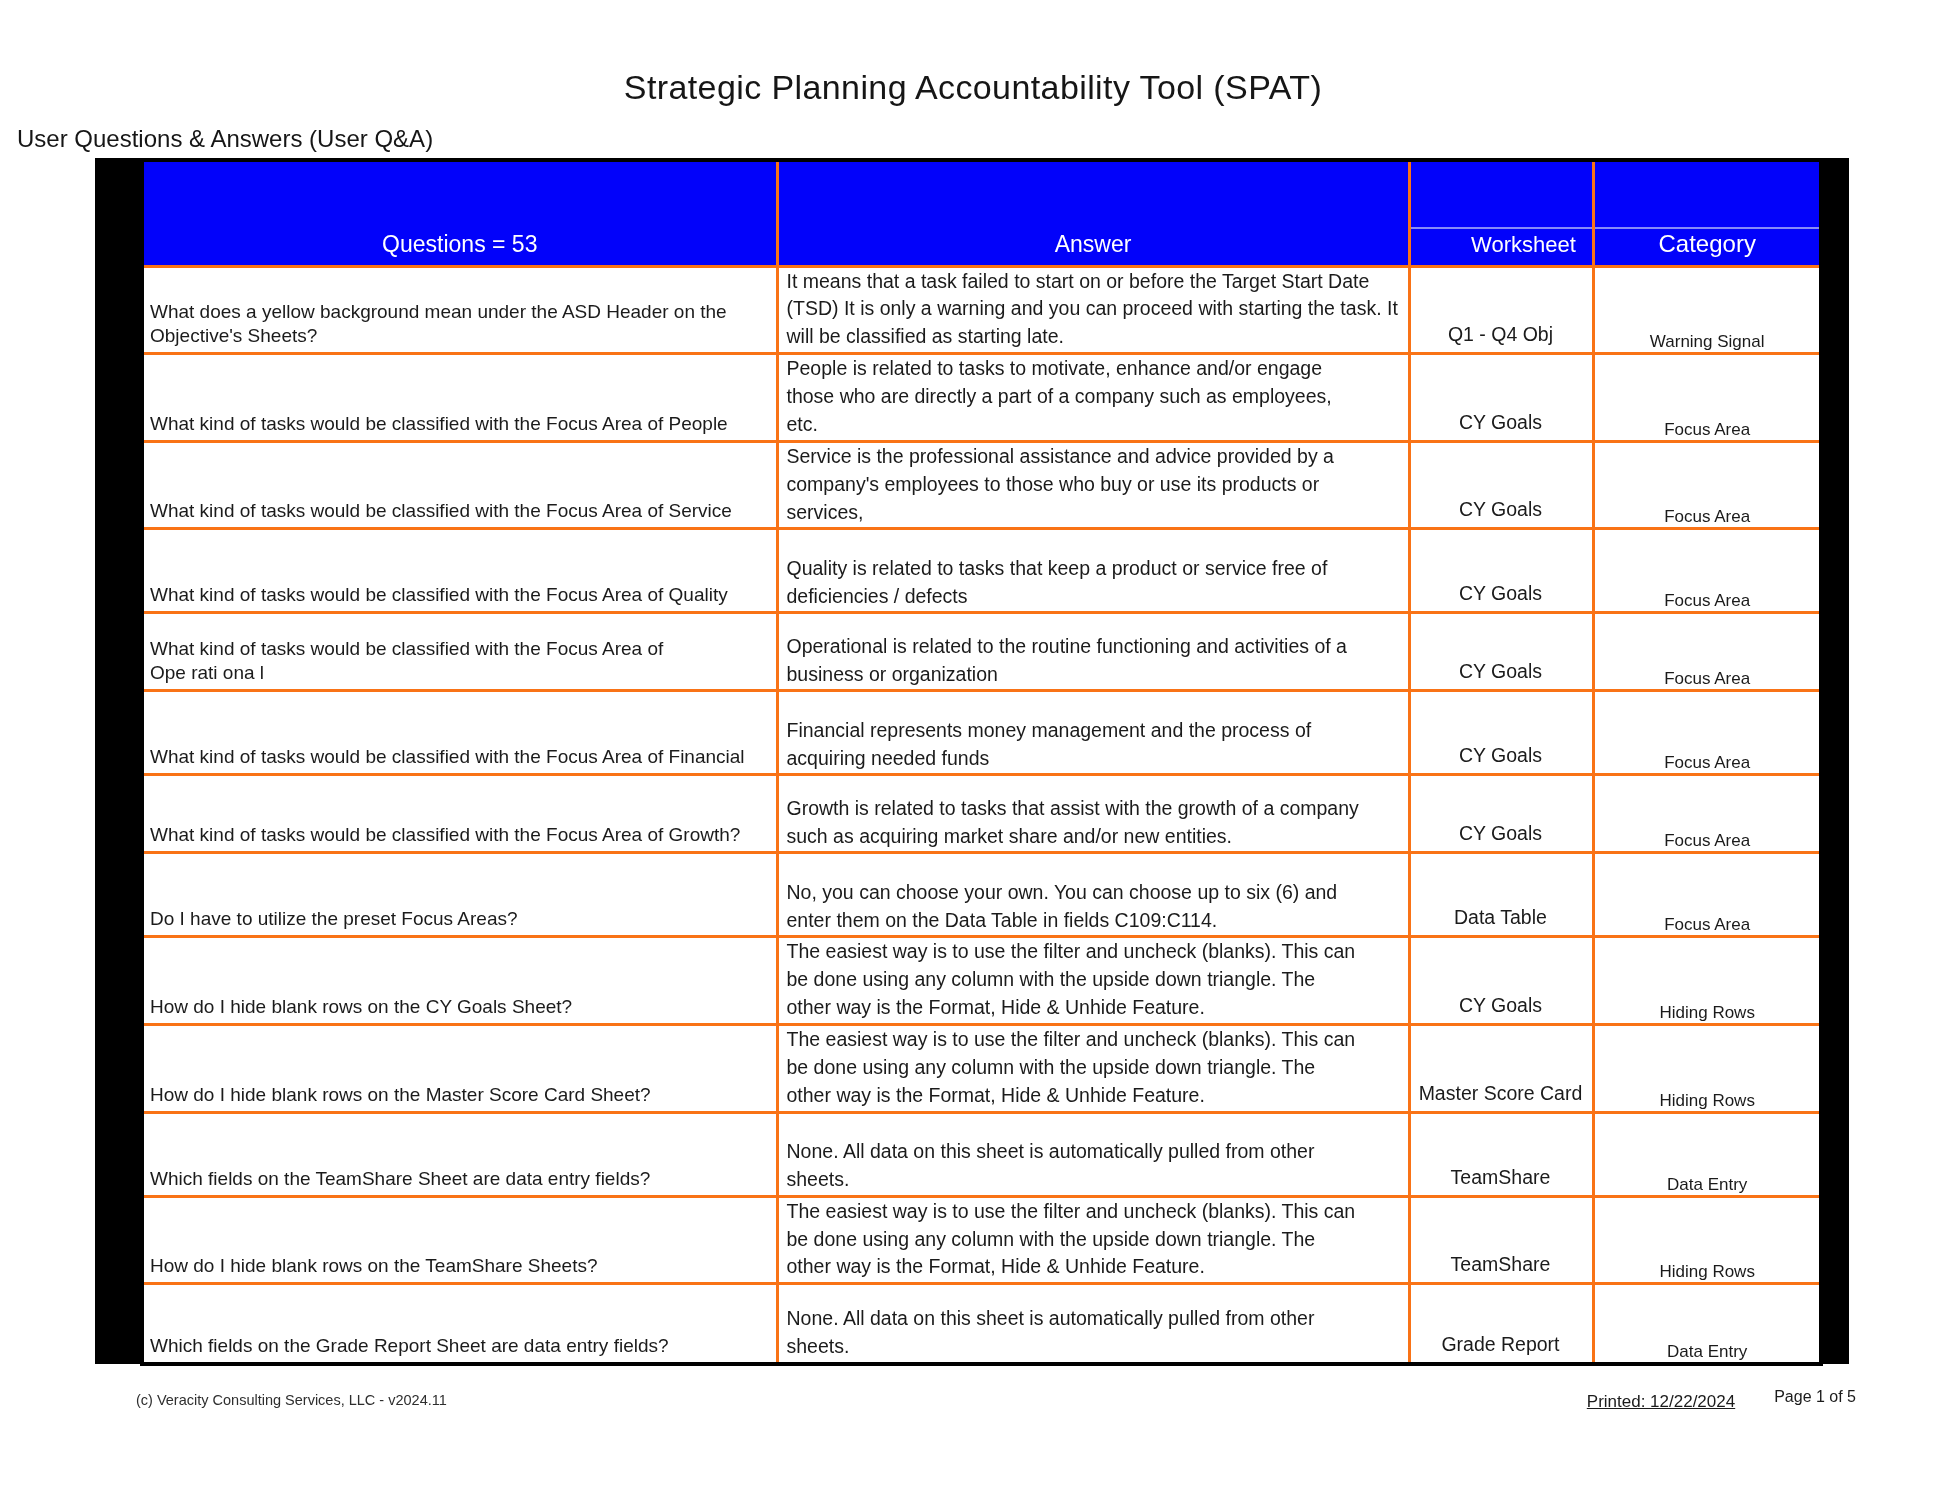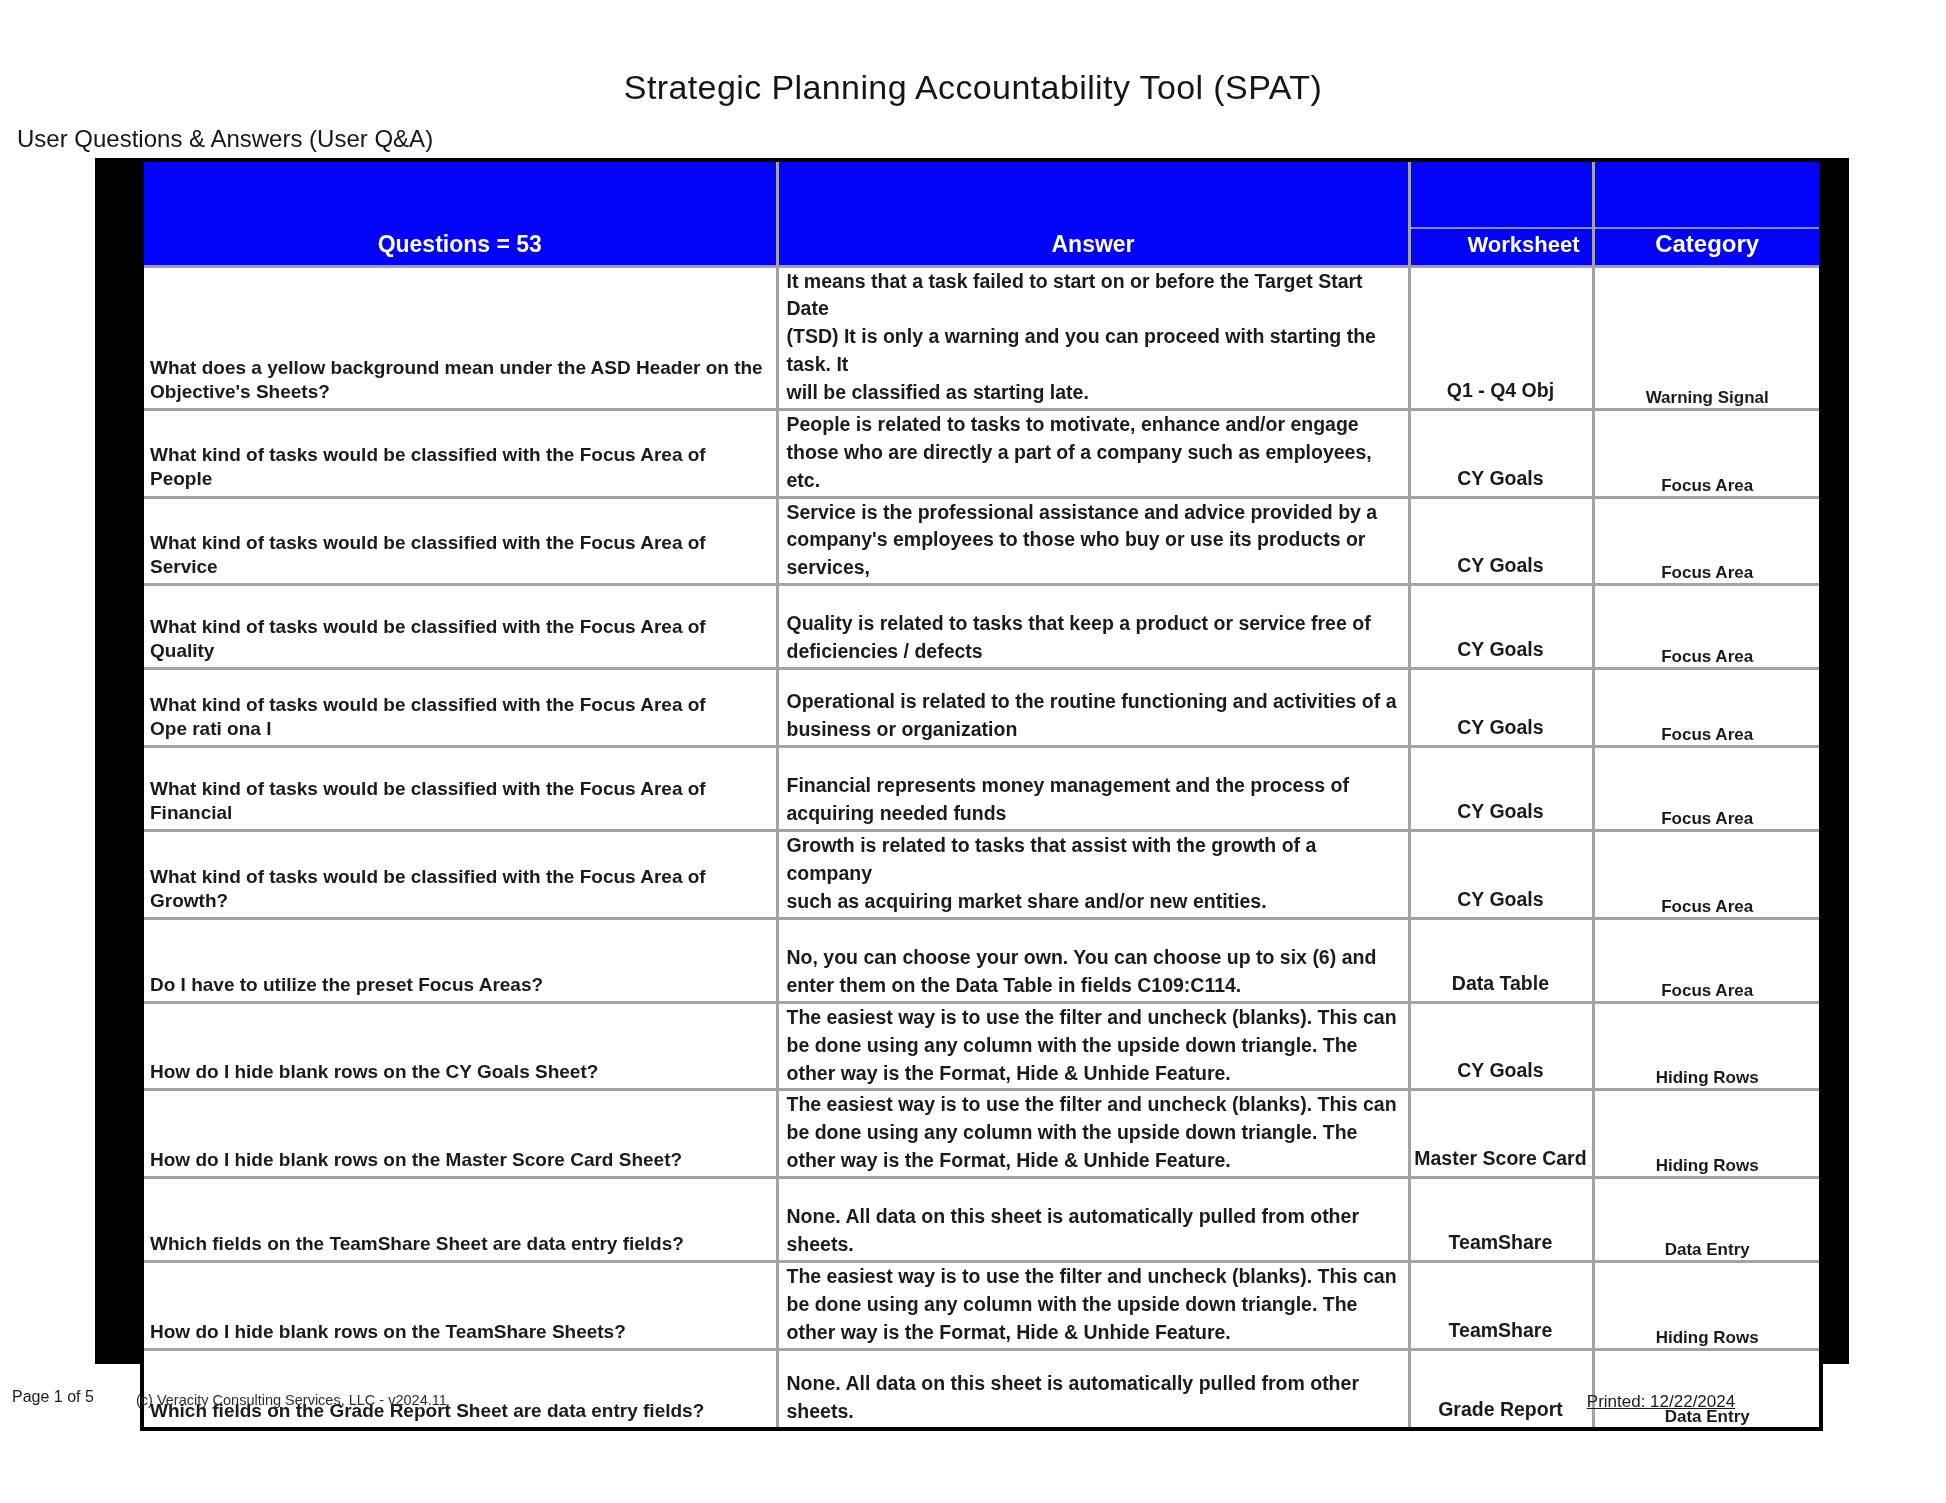--- a/index.html
+++ b/index.html
@@ -17,23 +17,22 @@
   }
   .bar{position:absolute;top:158px;height:1206px;background:#000;}
   .bar-left{left:95px;width:45px;}
   .bar-right{left:1823px;width:26px;}
   table.qa{
     position:absolute;left:140px;top:158px;width:1683px;
     border-collapse:collapse;table-layout:fixed;
     border:4px solid #000;
   }
   table.qa th, table.qa td{
-    border:3px solid #a3a3a3;vertical-align:bottom;overflow:hidden;
+    border:3px solid #f97316;vertical-align:bottom;overflow:hidden;
     box-sizing:border-box;
-    font-weight:bold;
   }
   th.hdr{
     background:#0202FA;color:#ffffff;font-weight:400;text-align:center;
     padding:0 0 7px 0;position:relative;
   }
   th.q-hdr{font-size:23px;}
   th.a-hdr{font-size:23px;}
   th.w-hdr{font-size:22px;padding-left:44px;}
   th.c-hdr{font-size:24px;}
   th.split::after{
@@ -44,21 +43,21 @@
     text-align:left;padding:2px 4px 4px 6px;font-size:19px;line-height:1.27;
     white-space:pre-line;
   }
   td.a{
     text-align:left;padding:0 4px 1px 8px;font-size:19.5px;line-height:1.43;
     white-space:pre-line;
   }
   td.w{text-align:center;padding:0 2px 6px 0;font-size:19.5px;}
   td.c{text-align:center;padding:0 2px 0 2px;font-size:17px;}
   .footer-left{position:absolute;left:136px;top:1392px;font-size:14.5px;color:#2e2e2e;}
-  .footer-center{position:absolute;left:12px;top:1388px;width:1838px;text-align:left;font-size:16px;color:#1b1b1b;}
+  .footer-center{position:absolute;left:18px;top:1388px;width:1838px;text-align:right;font-size:16px;color:#1b1b1b;}
   .footer-right{position:absolute;left:1500px;top:1392px;width:322px;text-align:center;font-size:17px;color:#1b1b1b;text-decoration:underline;}
 </style>
 </head>
 <body>
 
 <div class="page-title">Strategic Planning Accountability Tool (SPAT)</div>
 <div class="page-subtitle">User Questions &amp; Answers (User Q&amp;A)</div>
 
 <div class="bar bar-left"></div>
 <div class="bar bar-right"></div>

